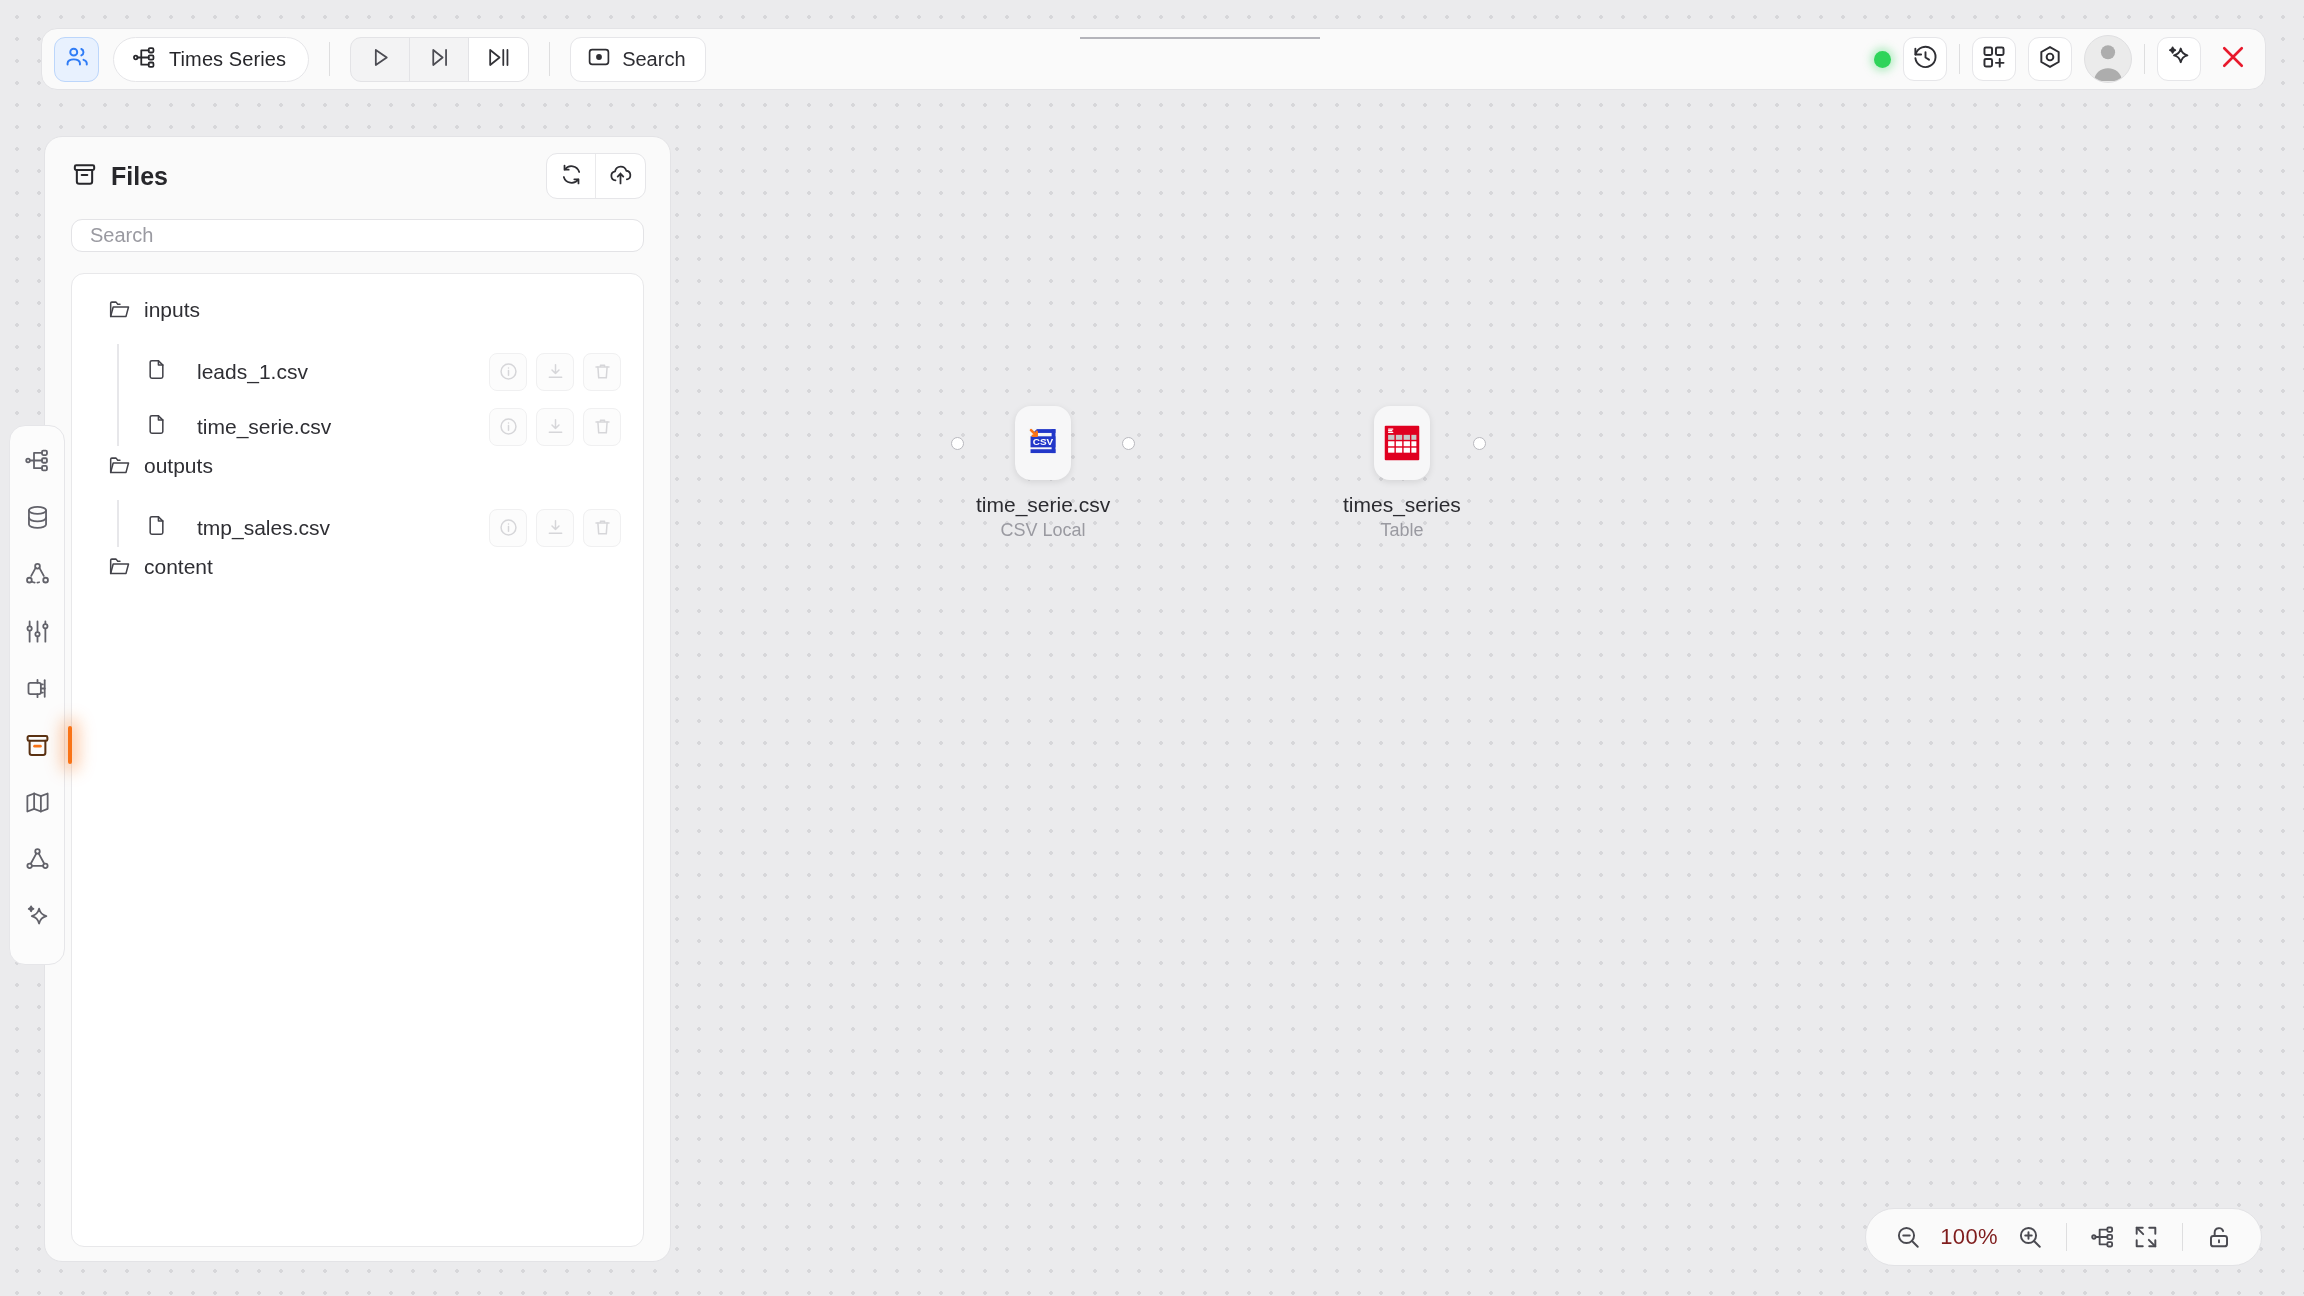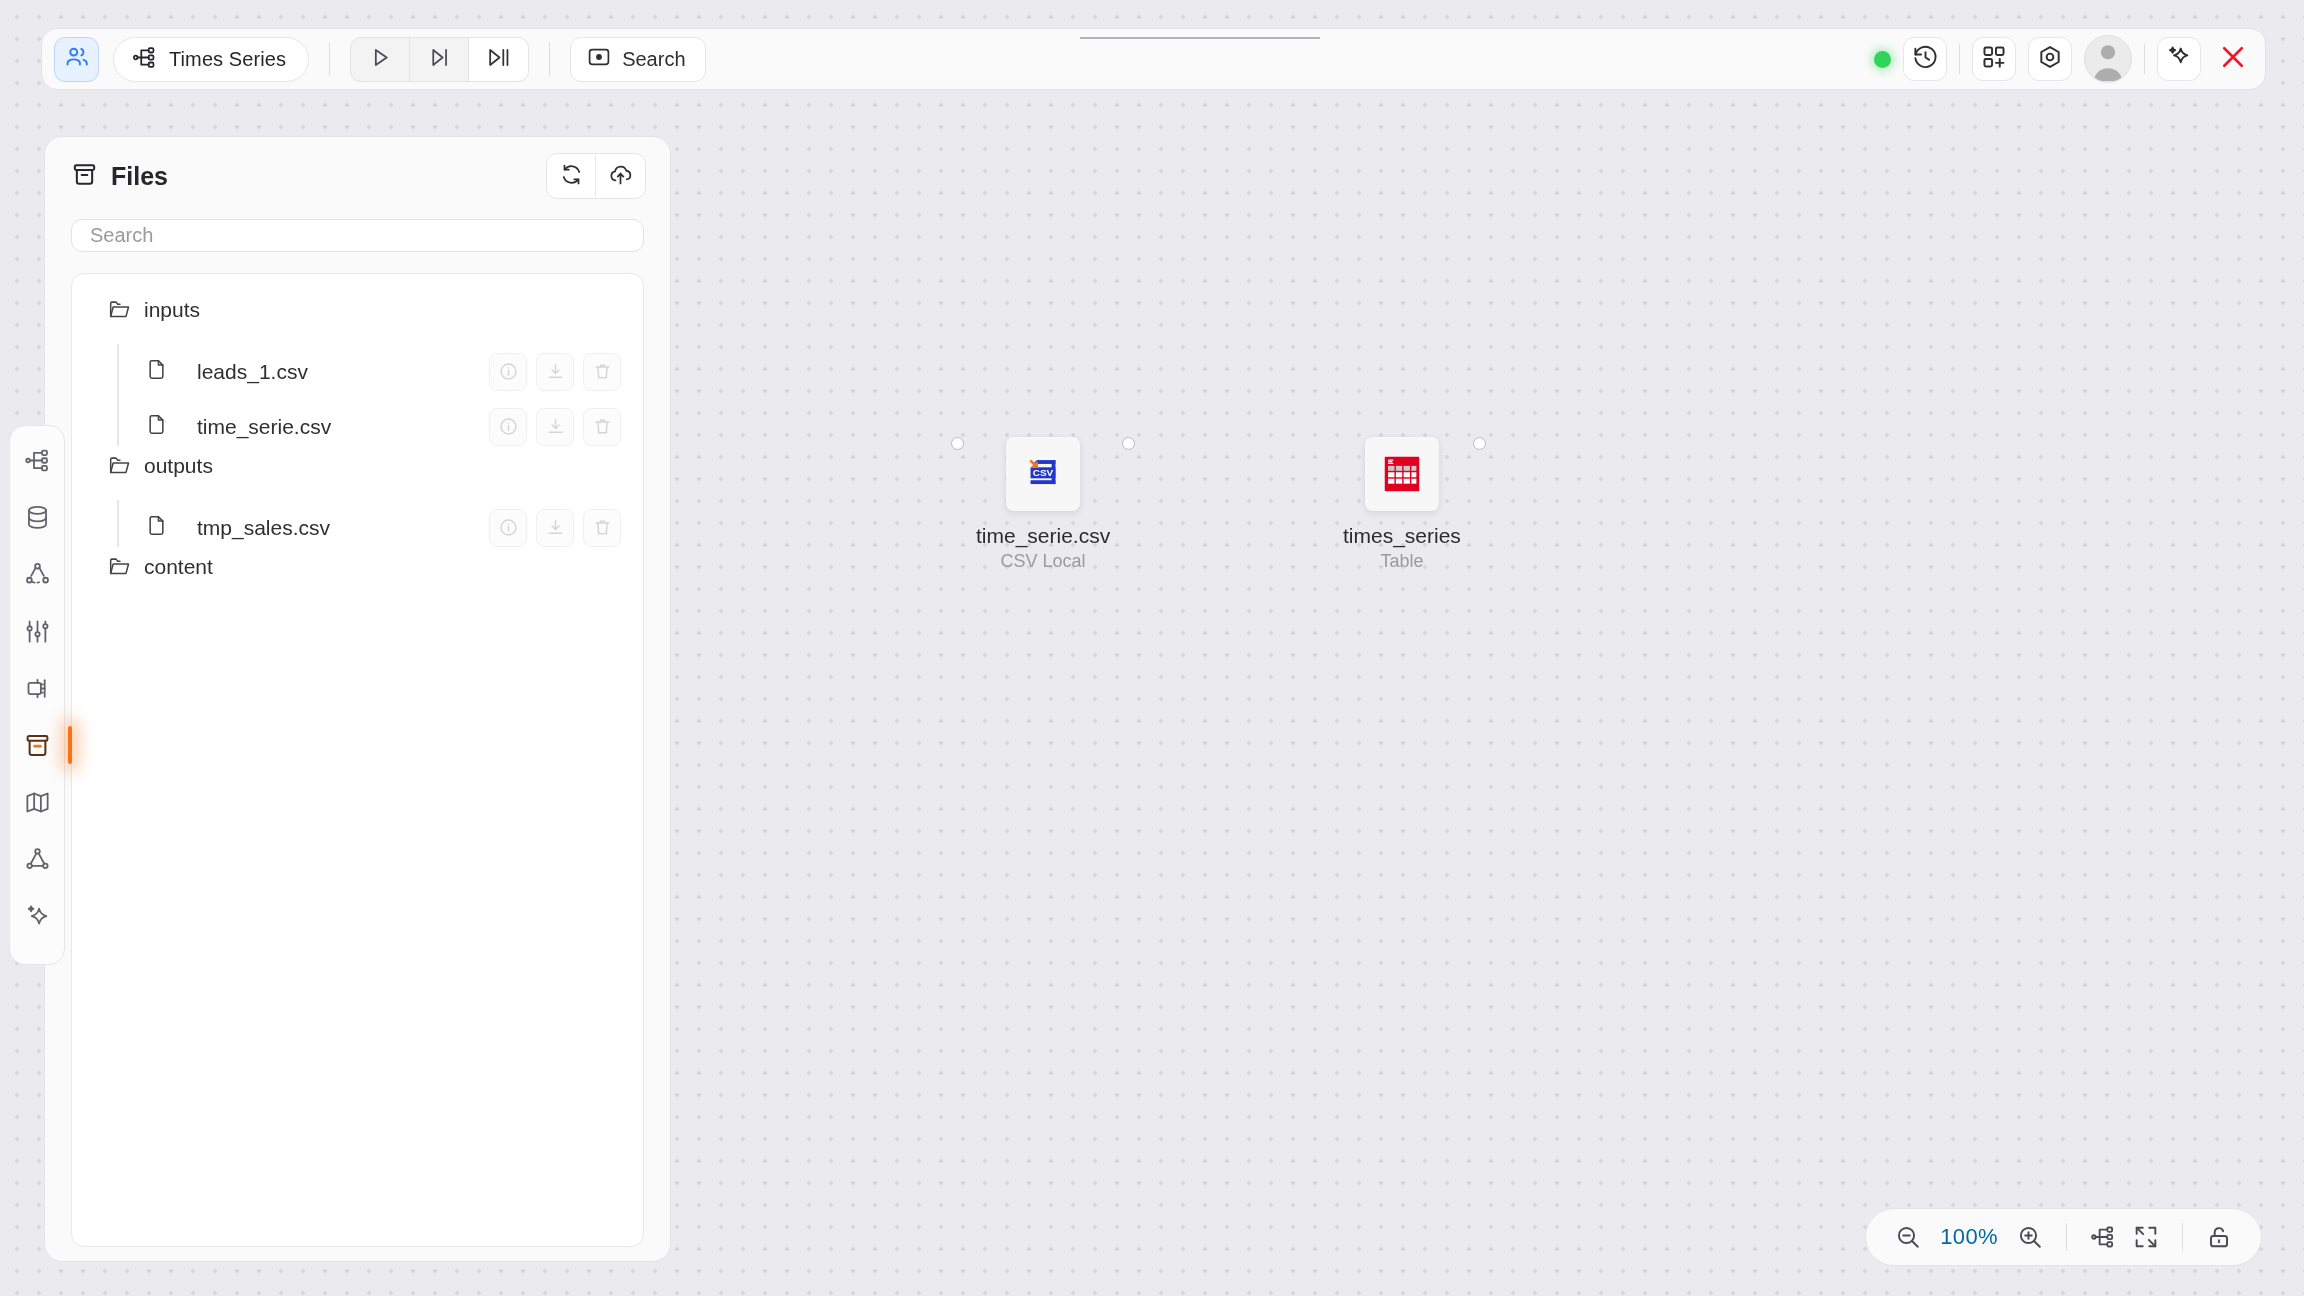--- a/index.html
+++ b/index.html
@@ -171,24 +171,24 @@
   .file-actions { margin-left: auto; display: flex; gap: 9px; }
   .fa-btn {
     width: 38px; height: 38px; border-radius: 8px;
     border: 1px solid #f0f0f1; background: #fcfcfc;
     display: flex; align-items: center; justify-content: center;
   }
 
   
   .node { position: absolute; display: flex; flex-direction: column; align-items: center; }
   .node-box {
-    width: 74px; height: 74px; border-radius: 8px;
+    width: 56px; height: 74px; border-radius: 16px;
     background: #f7f7f8;
     box-shadow: 0 2px 7px rgba(0,0,0,.10);
-    display: flex; align-items: center; justify-content: center; margin-top: 31px;
+    display: flex; align-items: center; justify-content: center;
   }
   .node-title { margin-top: 13px; font-size: 21px; color: #2b2b30; white-space: nowrap; }
   .node-sub { margin-top: 3px; font-size: 18px; color: #9a9aa1; white-space: nowrap; }
   .port {
     position: absolute; width: 13px; height: 13px; border-radius: 50%;
     background: #fff; border: 1.6px solid #b9b9bf; top: 31px;
   }
   .edge { position: absolute; height: 2px; background: #b4b4ba; top: 37px; }
   .edge-head {
     position: absolute; top: 30px;
@@ -200,21 +200,21 @@
 
   
   .zoombar {
     position: absolute; right: 42px; bottom: 30px;
     height: 58px; border-radius: 29px;
     background: #fafafa; border: 1px solid #e3e3e6;
     display: flex; align-items: center; gap: 3px;
     padding: 0 22px;
   }
   .zb-btn { width: 40px; height: 40px; display:flex; align-items:center; justify-content:center; }
-  .zb-label { font-size: 22px; color: #0369a1; margin: 0 9px; letter-spacing: .4px; }
+  .zb-label { font-size: 22px; color: #7f1d1d; margin: 0 9px; letter-spacing: .4px; }
   .zb-div { width: 1px; height: 28px; background: #dededf; margin: 0 13px; }
 </style>
 </head>
 <body>
 
 <div id="app">
 
   <div class="topbar">
     <div class="tb-left">
 

